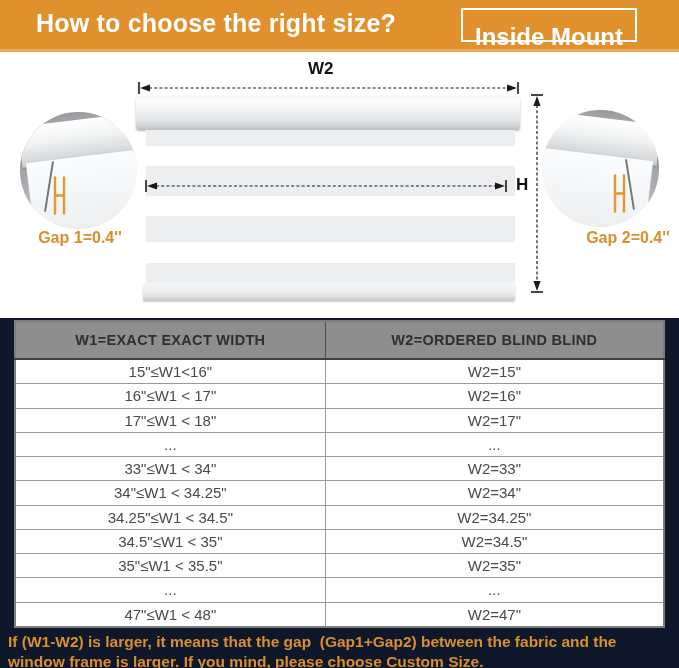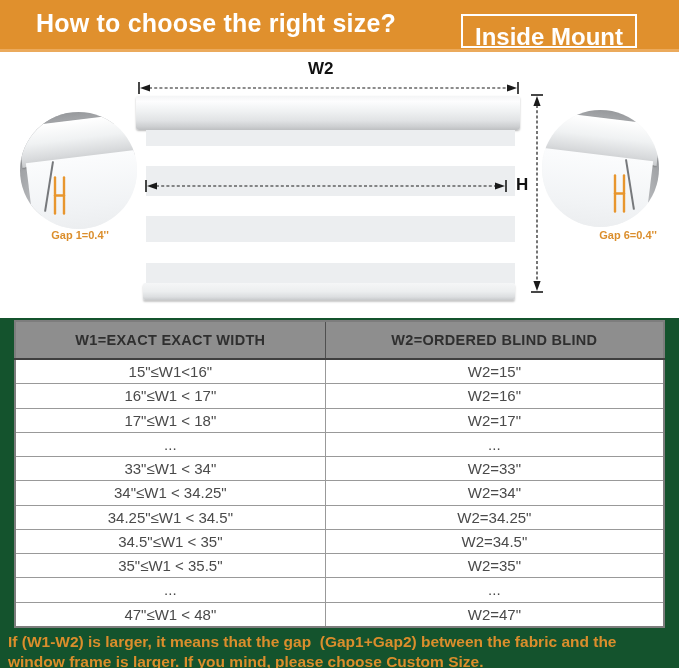--- a/index.html
+++ b/index.html
@@ -9,31 +9,31 @@
     --marker_orange:#E8962E;
     --table_header_bg:#8E8E8E;
     --table_border:#999999;
     --table_border_dark:#4F4F4F;
     --cell_text:#4A4A4A;
     --stripe_gray:#ECEEF0;
   }
   *{margin:0;padding:0;box-sizing:border-box;}
   html,body{width:679px;height:668px;background:#ffffff;
     font-family:"Liberation Sans","DejaVu Sans",sans-serif;overflow:hidden;}
-  .stage{position:relative;width:679px;height:668px;background:#14532d;}
+  .stage{position:relative;width:679px;height:668px;background:#0f172a;}
 
   
   .banner{position:absolute;left:0;top:0;width:679px;height:52px;
     background:var(--banner_bg);border-bottom:3px solid var(--banner_bg_light);
     display:flex;align-items:center;}
   .banner-title{position:absolute;left:36px;top:50%;transform:translateY(-54%);
     color:#fff;font-size:25px;font-weight:bold;letter-spacing:.2px;white-space:nowrap;}
   .badge{position:absolute;right:42px;top:8px;height:34px;
     border:2px solid #ffffff;color:#fff;font-size:24px;font-weight:bold;
-    line-height:30px;padding:6px 12px;white-space:nowrap;margin-top:6px;}
+    line-height:30px;padding:12px 12px;white-space:nowrap;}
 
   
   .diagram{position:absolute;left:0;top:52px;width:679px;height:266px;background:#fff;}
   .arrows{position:absolute;left:0;top:0;width:679px;height:266px;pointer-events:none;}
   .dim-label{position:absolute;color:#111;font-weight:bold;font-size:17px;}
   .w2-label{left:308px;top:7px;width:44px;text-align:left;}
   .h-label{left:516px;top:123px;}
 
   .cassette{position:absolute;left:136px;top:44px;width:384px;height:34px;border-radius:3px;
     background:linear-gradient(180deg,#f4f5f6 0%,#fdfdfe 16%,#eff1f2 45%,#e1e3e5 72%,#cdcfd1 90%,#bec0c2 100%);
@@ -68,21 +68,21 @@
     transform:rotate(-7deg);transform-origin:left center;
     box-shadow:0 1px 2px rgba(0,0,0,.25);}
   .c-fabric{position:absolute;left:9%;top:44%;width:108%;height:72%;
     background:linear-gradient(180deg,#fbfcfd 0%,#f1f3f5 60%,#e9ebed 100%);
     transform:rotate(-7deg);transform-origin:left center;}
   .c-gapline{position:absolute;left:24%;top:42%;width:2px;height:44%;
     background:#76787b;transform:rotate(9deg);}
   .c-marker{position:absolute;left:27%;top:55%;width:15px;height:39px;}
 
   .gap-label{position:absolute;color:var(--accent_text);font-weight:bold;
-    font-size:11px;white-space:nowrap;}
+    font-size:16px;white-space:nowrap;}
   .gap1{left:22px;top:177px;width:116px;text-align:center;}
   .gap2{left:576px;top:177px;width:104px;text-align:center;}
 
   
   .size-table{position:absolute;left:14px;top:320px;width:651px;height:308px;
     border-collapse:collapse;table-layout:fixed;
     border:2px solid #7d7d7d;}
   .size-table th{background:var(--table_header_bg);color:#2f2f2f;
     font-size:14.5px;font-weight:bold;height:38px;letter-spacing:.3px;
     border:1px solid var(--table_border_dark);border-bottom:2px solid #3f3f3f;}
@@ -169,21 +169,21 @@
           <g stroke="#E8962E" stroke-width="2.4" fill="none" stroke-linecap="round">
             <line x1="3" y1="1.5" x2="3" y2="37.5"></line>
             <line x1="12" y1="1.5" x2="12" y2="37.5"></line>
             <line x1="3" y1="19.5" x2="12" y2="19.5"></line>
           </g>
         </svg>
       </div>
     </div>
 
     <div class="gap-label gap1">Gap 1=0.4''</div>
-    <div class="gap-label gap2">Gap 6=0.4''</div>
+    <div class="gap-label gap2">Gap 2=0.4''</div>
   </div>
 
   <table class="size-table">
     <colgroup>
       <col class="col-w1">
         <col class="col-w2">
     </colgroup>
     <thead>
       <tr>
         <th>W1=EXACT EXACT WIDTH</th>

